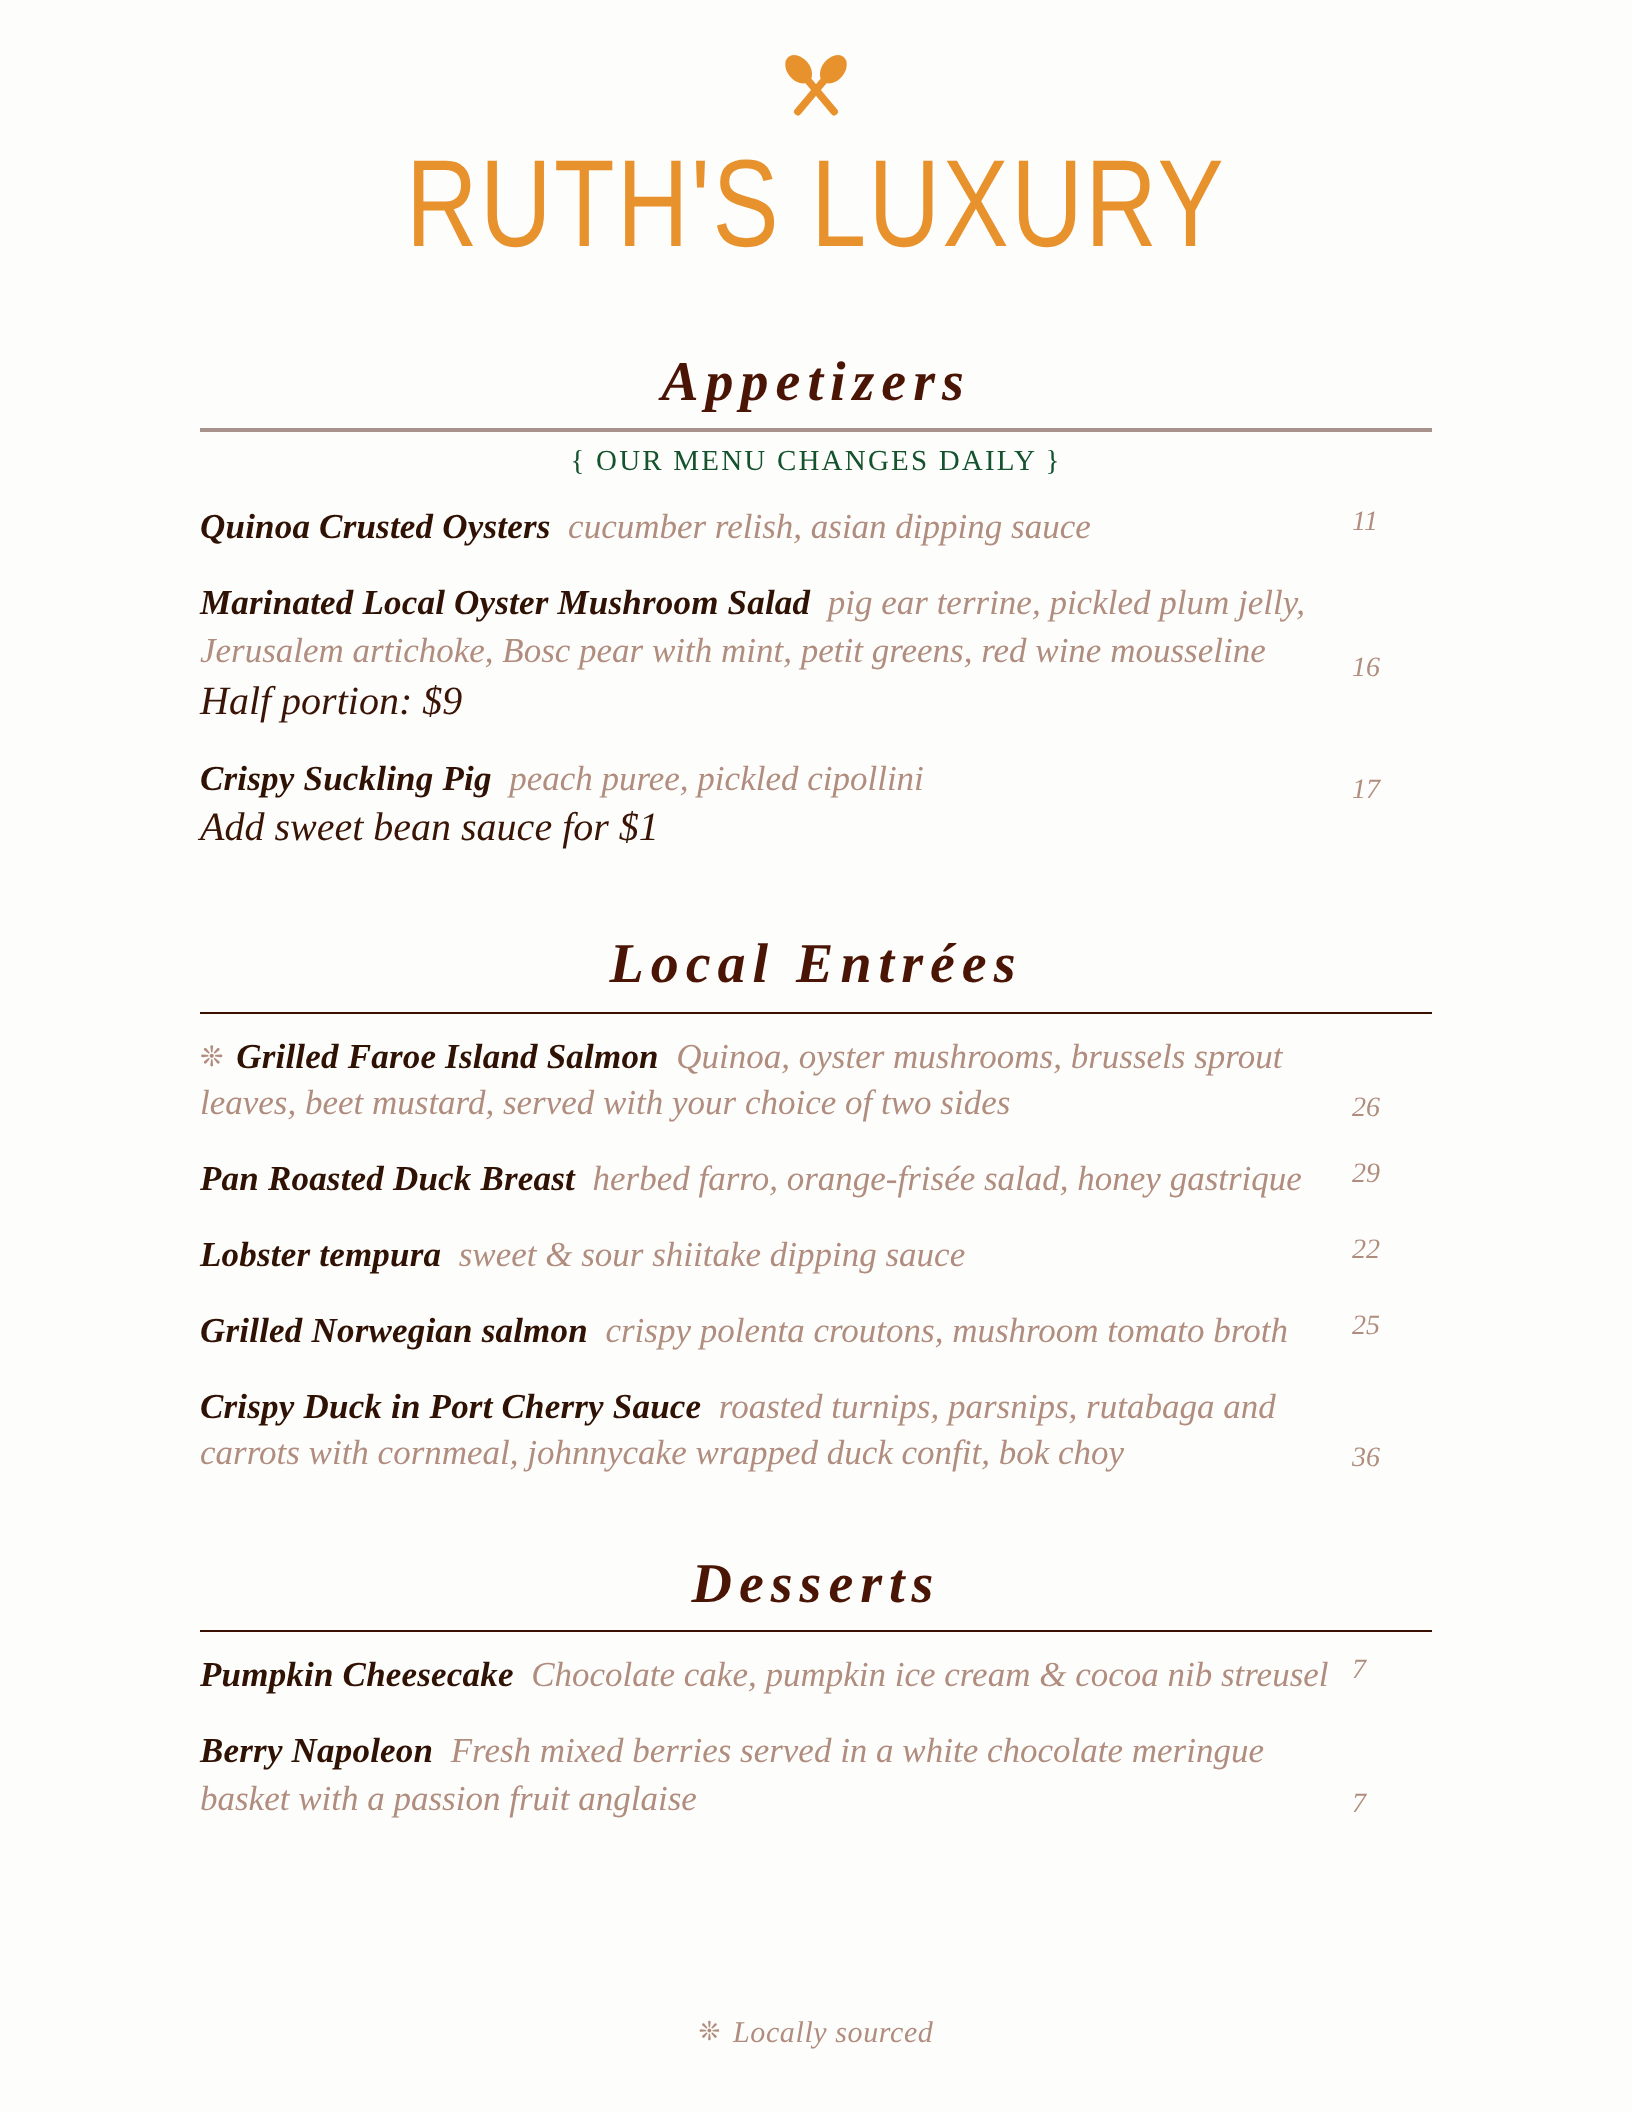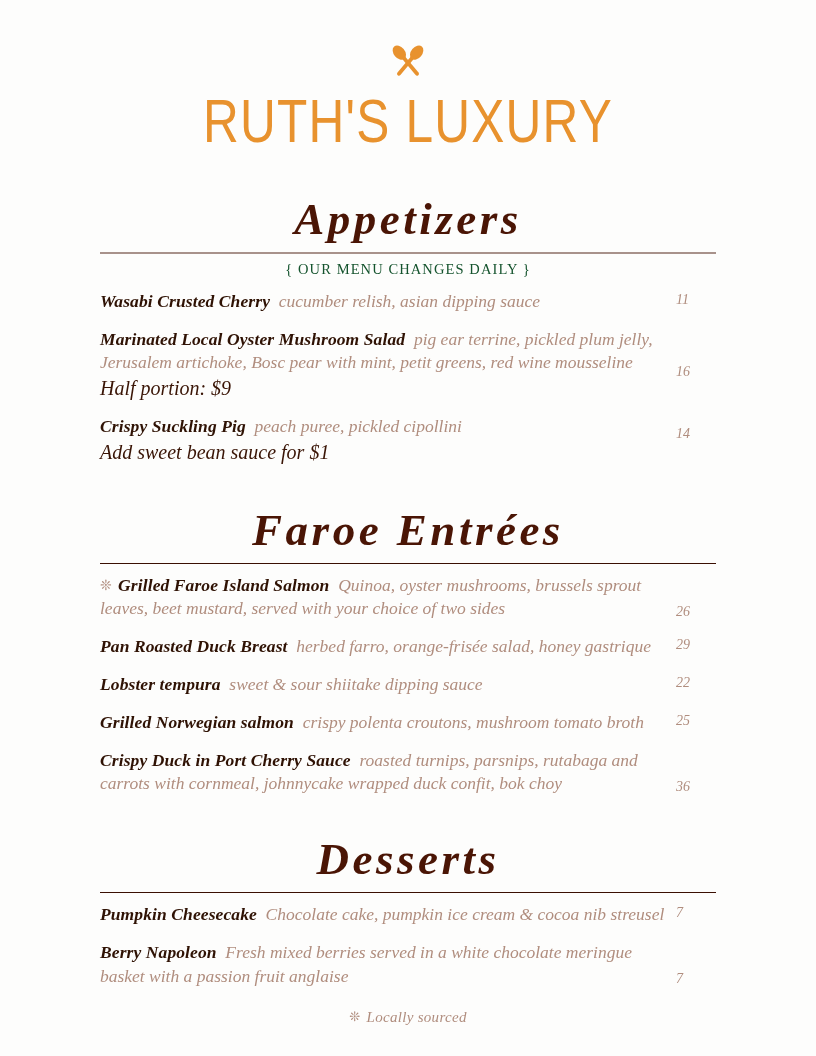--- a/index.html
+++ b/index.html
@@ -20,21 +20,21 @@
     width: 816px;
     height: 1056px;
     box-sizing: border-box;
     padding: 0 100px;
     position: relative;
   }
 
   
   .masthead {
     text-align: center;
-    padding-top: 40px;
+    padding-top: 22px;
   }
   .crest {
     height: 46px;
     line-height: 0;
     margin: 0 auto 4px auto;
     display: block;
   }
   .restaurant-name {
     font-family: "Liberation Sans", "DejaVu Sans", sans-serif;
     font-weight: 300;
@@ -52,21 +52,21 @@
   .section {
     margin: 0;
   }
   .section-head {
     text-align: center;
   }
   .section-title {
     font-family: "Liberation Serif", "DejaVu Serif", serif;
     font-style: italic;
     font-weight: 700;
-    font-size: 45px;
+    font-size: 28px;
     letter-spacing: 3.5px;
     color: #4a1505;
     margin: 0;
     padding: 0 0 6px 0;
     line-height: 1.15;
   }
   .rule {
     height: 0;
     border: 0;
     border-top: 1.6px solid #3b1003;
@@ -189,50 +189,50 @@
   <div class="section sec-appetizers">
     <div class="section-head">
       <div class="section-title">Appetizers</div>
       <hr class="rule light">
       <div class="section-note">{  OUR MENU CHANGES DAILY  }</div>
     </div>
     <div class="items">
 
       <div class="item single">
         <div class="item-body">
-          <span class="item-name">Wasabi Crusted Cherry</span>&nbsp;
+          <span class="item-name">Quinoa Crusted Oysters</span>&nbsp;
           <span class="item-desc">cucumber relish, asian dipping sauce</span>
         </div>
         <div class="item-price">11</div>
       </div>
 
       <div class="item">
         <div class="item-body">
           <span class="item-name">Marinated Local Oyster Mushroom Salad</span>&nbsp;
           <span class="item-desc">pig ear terrine, pickled plum jelly, Jerusalem artichoke, Bosc pear with mint, petit greens, red wine mousseline</span>
           <span class="item-note">Half portion: $9</span>
         </div>
         <div class="item-price" style="bottom:20px;">16</div>
       </div>
 
       <div class="item">
         <div class="item-body">
           <span class="item-name">Crispy Suckling Pig</span>&nbsp;
           <span class="item-desc">peach puree, pickled cipollini</span>
           <span class="item-note">Add sweet bean sauce for $1</span>
         </div>
-        <div class="item-price" style="bottom:22px;">14</div>
+        <div class="item-price" style="bottom:22px;">17</div>
       </div>
 
     </div>
   </div>
 
   <div class="section sec-entrees">
     <div class="section-head">
-      <div class="section-title">Faroe Entrées</div>
+      <div class="section-title">Local Entrées</div>
       <hr class="rule">
     </div>
     <div class="items">
 
       <div class="item">
         <div class="item-body">
           <span class="item-mark">❊</span>
           <span class="item-name">Grilled Faroe Island Salmon</span>&nbsp;
           <span class="item-desc">Quinoa, oyster mushrooms, brussels sprout leaves, beet mustard, served with your choice of two sides</span>
         </div>

